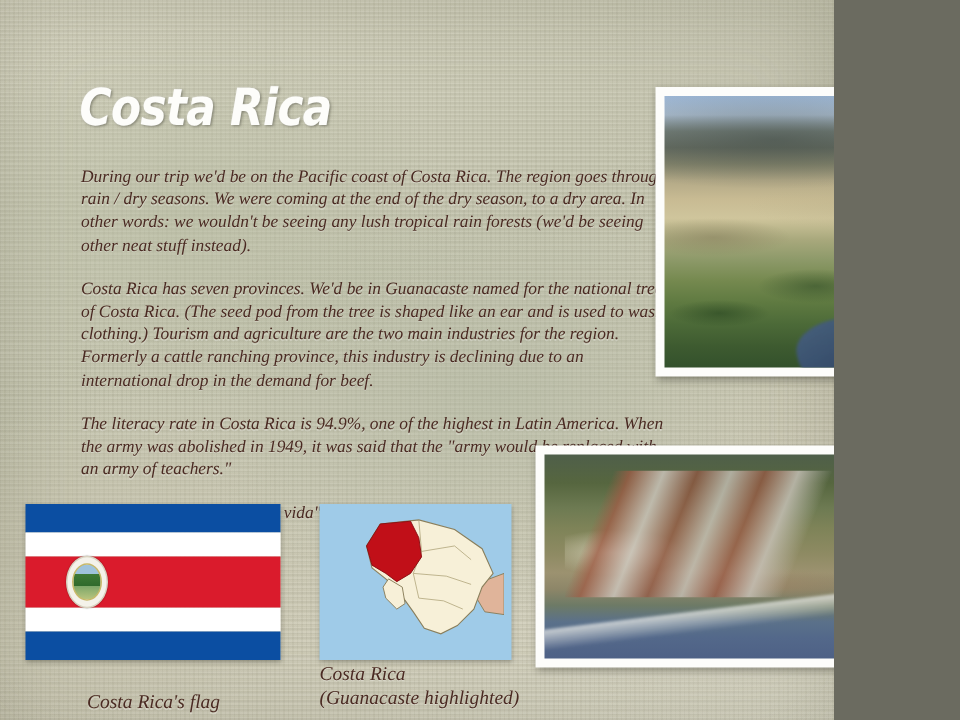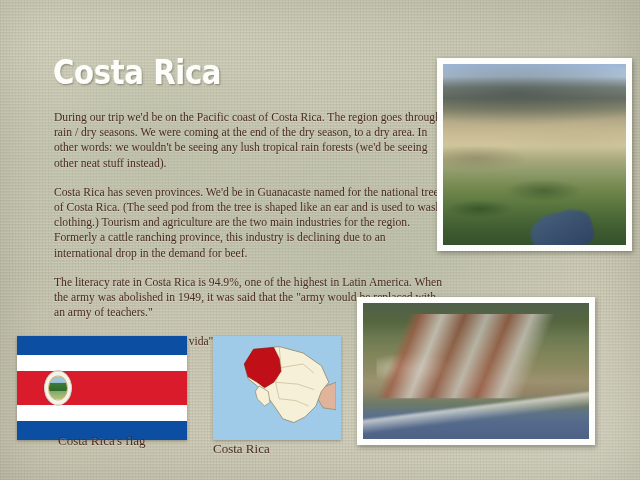--- a/index.html
+++ b/index.html
@@ -7,21 +7,21 @@
     margin: 0;
     padding: 0;
     background: #6b6b60;
   }
   body {
     font-family: "Liberation Serif", "DejaVu Serif", serif;
   }
 
   #slide {
     position: relative;
-    width: 640px;
+    width: 556px;
     height: 480px;
     overflow: hidden;
     background-color: #cfcdb8;
     background-image:
       
       radial-gradient(ellipse 260px 180px at 22% 30%, rgba(181,186,160,0.55) 0%, rgba(181,186,160,0) 70%),
       radial-gradient(ellipse 300px 200px at 60% 55%, rgba(172,180,158,0.45) 0%, rgba(172,180,158,0) 72%),
       radial-gradient(ellipse 220px 160px at 12% 78%, rgba(196,192,170,0.5) 0%, rgba(196,192,170,0) 70%),
       radial-gradient(ellipse 200px 150px at 88% 82%, rgba(206,203,186,0.55) 0%, rgba(206,203,186,0) 70%),
       radial-gradient(ellipse 180px 140px at 92% 12%, rgba(198,196,178,0.5) 0%, rgba(198,196,178,0) 70%),
@@ -34,20 +34,21 @@
         rgba(140,138,118,0.05) 2px,
         rgba(140,138,118,0.05) 3px),
       
       repeating-linear-gradient(90deg,
         rgba(110,108,92,0.055) 0px,
         rgba(110,108,92,0.055) 1px,
         rgba(255,255,255,0.045) 1px,
         rgba(255,255,255,0.045) 3px),
       linear-gradient(160deg, #d6d4c0 0%, #c4c4ae 40%, #ccc9b4 70%, #d8d6c4 100%);
     box-shadow: inset 0 0 60px rgba(90,90,70,0.22);
+    font-style: italic;
   }
   #slide::after {
     content: "";
     position: absolute;
     inset: 0;
     pointer-events: none;
     background:
       radial-gradient(ellipse 130% 120% at 50% 45%, rgba(0,0,0,0) 55%, rgba(60,60,45,0.18) 100%);
   }
 
@@ -257,21 +258,21 @@
   
   .caption {
     position: absolute;
     font-family: "Liberation Serif", "DejaVu Serif", serif;
     font-size: 13px;
     line-height: 16px;
     color: #4a2a22;
     text-shadow: 0 1px 0 rgba(255,255,255,0.3);
     z-index: 7;
   }
-  #caption-flag { left: 58px; top: 433px; }
+  #caption-flag { left: 58px; top: 460px; }
   #caption-map  { left: 213px; top: 441px; }
   #caption-map .cap-line { display: block; }
   #caption-resort { left: 470px; top: 441px; }
 </style>
 </head>
 <body>
 
 <div id="slide">
 
   <div class="title">Costa Rica</div>
@@ -322,16 +323,17 @@
 
         <path d="M36,48 L46,54 L48,66 L42,70 L34,62 L32,54 Z" fill="#f7f0d8" stroke="#8a7f5c" stroke-width="0.7"></path>
       </svg>
     </div>
   </div>
 
   <div class="caption" id="caption-flag">Costa Rica's flag</div>
 
   <div class="caption" id="caption-map">
     <span class="cap-line">Costa Rica</span>
+    <span class="cap-line">(Guanacaste highlighted)</span>
   </div>
 
 
 </div>
 
 </body></html>

